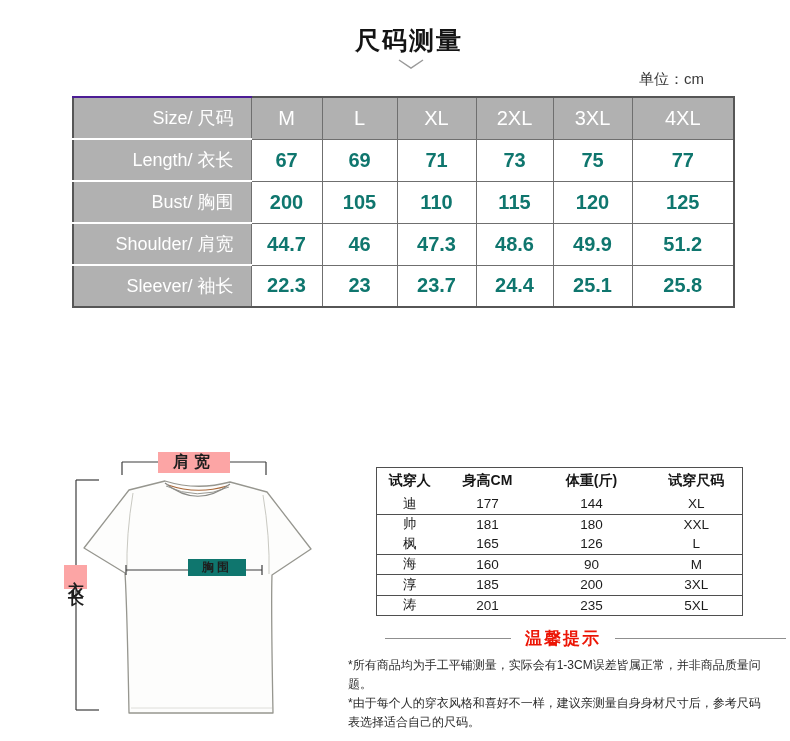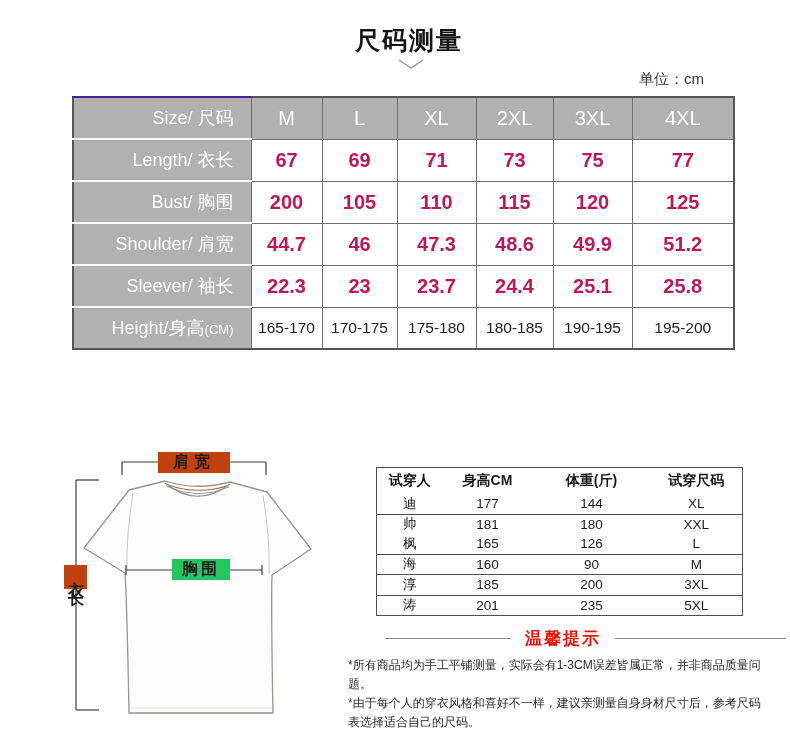--- a/index.html
+++ b/index.html
@@ -32,34 +32,34 @@
   .size-table tr { height:42px; }
   .size-table th { background:#b1b1b1; color:#ffffff; font-weight:400; }
   .size-table th.lbl {
     text-align:right; padding-right:17px; font-size:18px;
     border-top:2px solid #ffffff; border-bottom:2px solid #ffffff;
   }
   .size-table tr:first-child th.lbl { border-top:2px solid #4c1d95; }
   .size-table tr:last-child  th.lbl { border-bottom:2px solid #565656; }
   .size-table th.hsize { font-size:20px; }
   .size-table td.v { background:#ffffff; }
-  tr.r-bold  td.v { font-size:20px; font-weight:bold; color:#be185d; }
+  tr.r-bold  td.v { font-size:20px; font-weight:bold; color:#0f766e; }
   tr.r-range td.v { font-size:15.5px; font-weight:400; color:#222222; }
   .unit-sm { font-size:13px; }
 
   
   .diagram { position:absolute; left:40px; top:445px; width:320px; height:292px; }
   .diagram svg { position:absolute; left:0; top:0; }
-  .dlabel { position:absolute; font-weight:bold; color:#1e1e1e; background:#c2410c; text-align:center; }
+  .dlabel { position:absolute; font-weight:bold; color:#1e1e1e; background:#fca5a5; text-align:center; }
   .lbl-shoulder { left:114px; top:7px; width:72px; font-size:16px; letter-spacing:5px; }
   .lbl-length {
     left:20px; top:120px; writing-mode:vertical-rl; font-size:16px;
     letter-spacing:9px; padding:3px 1px;
   }
-  .lbl-chest { left:128px; top:114px; width:58px; font-size:16px; letter-spacing:3px; background:#22c55e; }
+  .lbl-chest { left:144px; top:114px; width:58px; font-size:12px; letter-spacing:3px; background:#0f766e; }
 
   
   .tryon { position:absolute; left:372px; top:459px; width:370px; }
   .tryon-title { white-space:nowrap; }
   .tryon-title .zh { font-size:18px; font-weight:bold; color:#111111; letter-spacing:1px; }
   .tryon-title .en { font-size:13px; color:#222222; margin-left:7px; }
   .tryon-table {
     width:366px; margin-top:8px; border-collapse:collapse;
     border:1px solid #4f4f4f; table-layout:fixed;
   }
@@ -136,29 +136,20 @@
     </tr>
     <tr class="r-bold">
       <th class="lbl"><span>Sleever/ 袖长</span></th>
       <td class="v">22.3</td>
       <td class="v">23</td>
       <td class="v">23.7</td>
       <td class="v">24.4</td>
       <td class="v">25.1</td>
       <td class="v">25.8</td>
     </tr>
-    <tr class="r-range">
-      <th class="lbl"><span>Height/身高</span><span class="unit-sm">(CM)</span></th>
-      <td class="v">165-170</td>
-      <td class="v">170-175</td>
-      <td class="v">175-180</td>
-      <td class="v">180-185</td>
-      <td class="v">190-195</td>
-      <td class="v">195-200</td>
-    </tr>
   </tbody>
     </table>
 
   <div class="diagram">
     <svg width="320" height="292" viewBox="0 0 320 292">
 
       <path d="M 85,45 L 121,36 Q 153,46 186,37 L 223,47 L 267,104 L 228,130 Q 227,160 229,268 L 85,268 Q 83,160 81,128 L 40,103 Z" fill="#fdfdfc" stroke="#96968f" stroke-width="1.3" stroke-linejoin="round"></path>
 
       <path d="M 124,40 Q 153,50 183,41" fill="none" stroke="#a9683a" stroke-width="1.2"></path>
       <path d="M 122,41 Q 153,56 185,42" fill="none" stroke="#9a9a94" stroke-width="1"></path>

